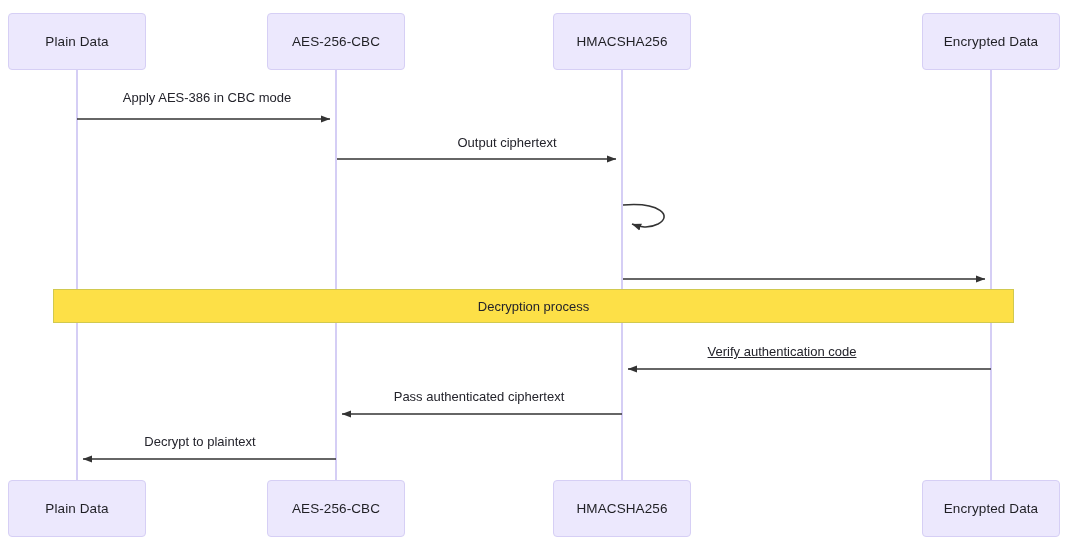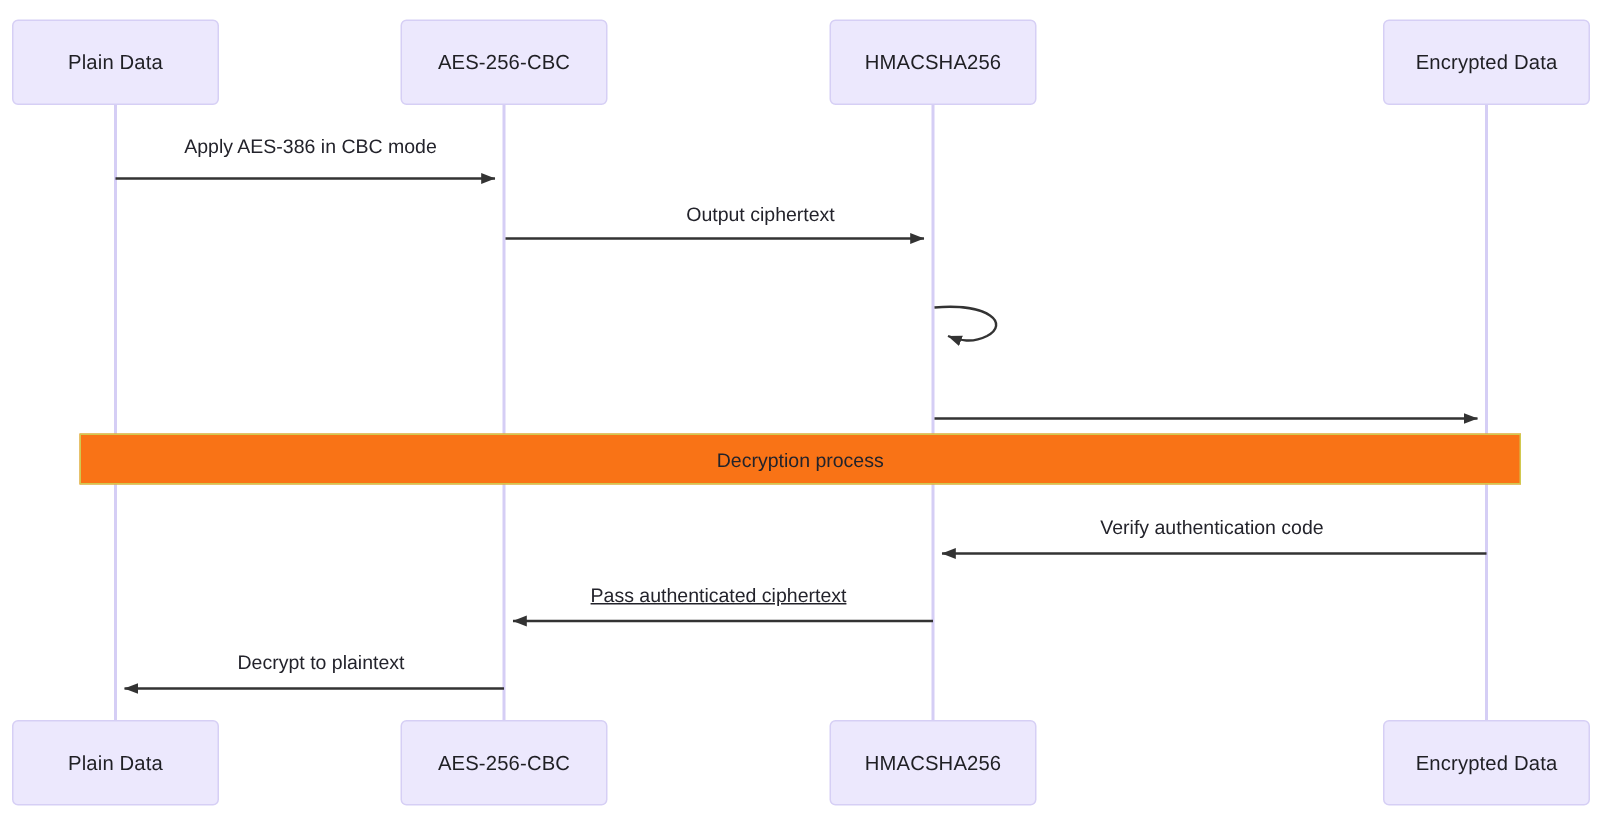--- a/index.html
+++ b/index.html
@@ -50,21 +50,21 @@
     position: absolute;
     font-size: 13px;
     color: #23232b;
     font-family: "Liberation Sans", sans-serif;
     white-space: nowrap;
     transform: translateX(-50%);
     text-align: center;
   }
   .note-box {
     position: absolute;
-    background: #f97316;
+    background: #fde047;
     border: 1px solid #D1C94F;
     display: flex;
     align-items: center;
     justify-content: center;
   }
   .note-label {
     font-size: 13px;
     color: #23232b;
     font-family: "Liberation Sans", sans-serif;
     white-space: nowrap;
@@ -124,21 +124,21 @@
   </div>
   <div class="actor-box" style="left:553px; top:480px;">
     <span class="actor-label">HMACSHA256</span>
   </div>
   <div class="actor-box" style="left:922px; top:480px;">
     <span class="actor-label">Encrypted Data</span>
   </div>
 
   <div class="msg-label" style="left:207px; top:90px;">Apply AES-386 in CBC mode</div>
   <div class="msg-label" style="left:479px; top:135px;margin-left:28px;">Output ciphertext</div>
-  <div class="msg-label" style="left:808px; top:344px;">Verify authentication code</div>
-  <div class="msg-label" style="left:479px; top:389px;text-decoration:underline;">Pass authenticated ciphertext</div>
-  <div class="msg-label" style="left:214px; top:434px;">Decrypt to plaintext</div>
+  <div class="msg-label" style="left:782px; top:344px;text-decoration:underline;">Verify authentication code</div>
+  <div class="msg-label" style="left:479px; top:389px;">Pass authenticated ciphertext</div>
+  <div class="msg-label" style="left:200px; top:434px;">Decrypt to plaintext</div>
 
   <div class="note-box" style="left:53px; top:289px; width:961px; height:34px;">
     <span class="note-label">Decryption process</span>
   </div>
 
 </div>
 
 </body></html>

